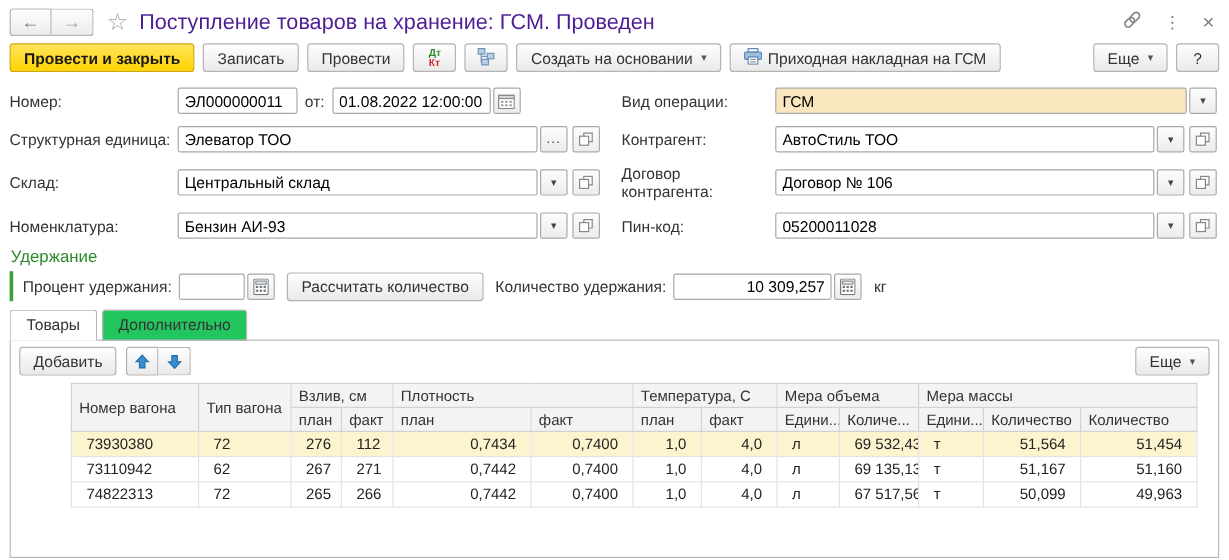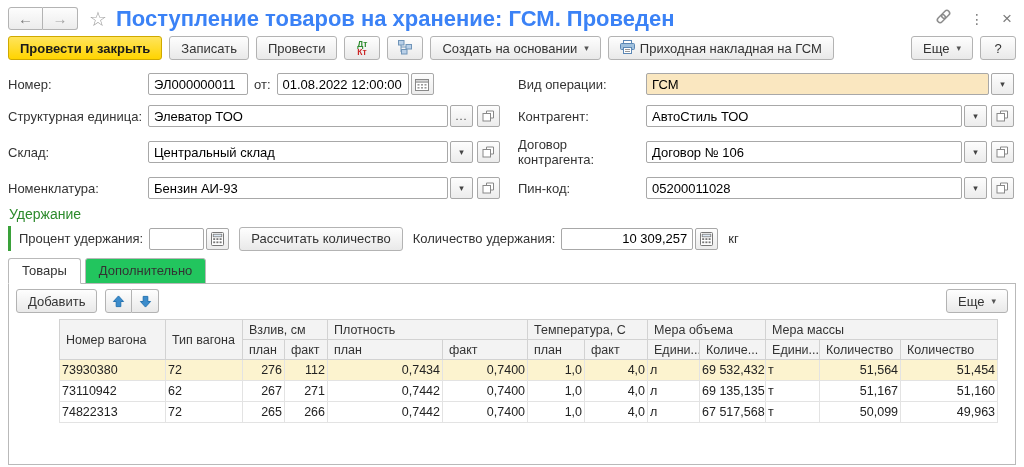--- a/index.html
+++ b/index.html
@@ -8,21 +8,21 @@
   body { display:flex; flex-direction:column; }
 
   
   .titlebar { height:34px; display:flex; align-items:center; gap:9px; padding:5px 12px 2px 8px; flex:none; }
   .navgroup { display:flex; }
   .navbtn { width:35px; height:23px; border:1px solid #b3b3b3; background:linear-gradient(#fdfdfd,#ececec);
     display:flex; align-items:center; justify-content:center; font-size:15px; cursor:pointer; }
   .navbtn.back { border-radius:3px 0 0 3px; color:#7d7d7d; }
   .navbtn.fwd  { border-radius:0 3px 3px 0; border-left:none; color:#a3a3a3; }
   .star { font-size:20px; color:#a0a0a0; margin-left:2px; cursor:pointer; }
-  .wtitle { font-size:22px; font-weight:700; color:#3b82f6; white-space:nowrap; }
+  .wtitle { font-size:18px; font-weight:400; color:#4c1d95; white-space:nowrap; }
   .titleicons { margin-left:auto; display:flex; align-items:center; gap:18px; color:#7b7b7b; }
   .kebab { font-size:14px; letter-spacing:0; cursor:pointer; color:#7b7b7b; }
   .closex { font-size:17px; cursor:pointer; color:#7b7b7b; }
 
   
   .toolbar { display:flex; align-items:center; gap:7px; padding:2px 8px 7px; flex:none; }
   .btn { height:24px; padding:0 11px; border:1px solid #b3b3b3; border-radius:3px;
     background:linear-gradient(#fefefe,#e9e9e9); font-size:13px; color:#333;
     display:inline-flex; align-items:center; gap:5px; cursor:pointer; white-space:nowrap; }
   .btn.primary { background:linear-gradient(#ffe45c,#ffd400); border-color:#cfa900; font-weight:bold; color:#1a1a1a; }
@@ -73,21 +73,21 @@
   .arrbtn { width:27px; height:24px; border:1px solid #b3b3b3; background:linear-gradient(#fefefe,#e9e9e9);
     display:flex; align-items:center; justify-content:center; cursor:pointer; }
   .arrbtn.up { border-radius:3px 0 0 3px; }
   .arrbtn.down { border-radius:0 3px 3px 0; border-left:none; }
 
   
   .tablewrap { margin-left:50px; margin-right:16px; }
   table { border-collapse:collapse; table-layout:fixed; width:938px; }
   th { background:#f3f3f3; border:1px solid #d2d2d2; font-weight:normal; font-size:12.5px;
     color:#333; text-align:left; padding:2px 6px; height:20px; overflow:hidden; white-space:nowrap; }
-  td { border:1px solid #e3e3e3; font-size:12.5px; color:#222; padding:2px 2px; height:21px;
+  td { border:1px solid #e3e3e3; font-size:12.5px; color:#222; padding:2px 12px; height:21px;
     overflow:hidden; white-space:nowrap; }
   td.num { text-align:right; }
   tr.selected td { background:#fcf3cf; }
   tbody tr { cursor:pointer; }
 </style>
 </head>
 <body>
 
 <div class="titlebar">
   <div class="navgroup">

